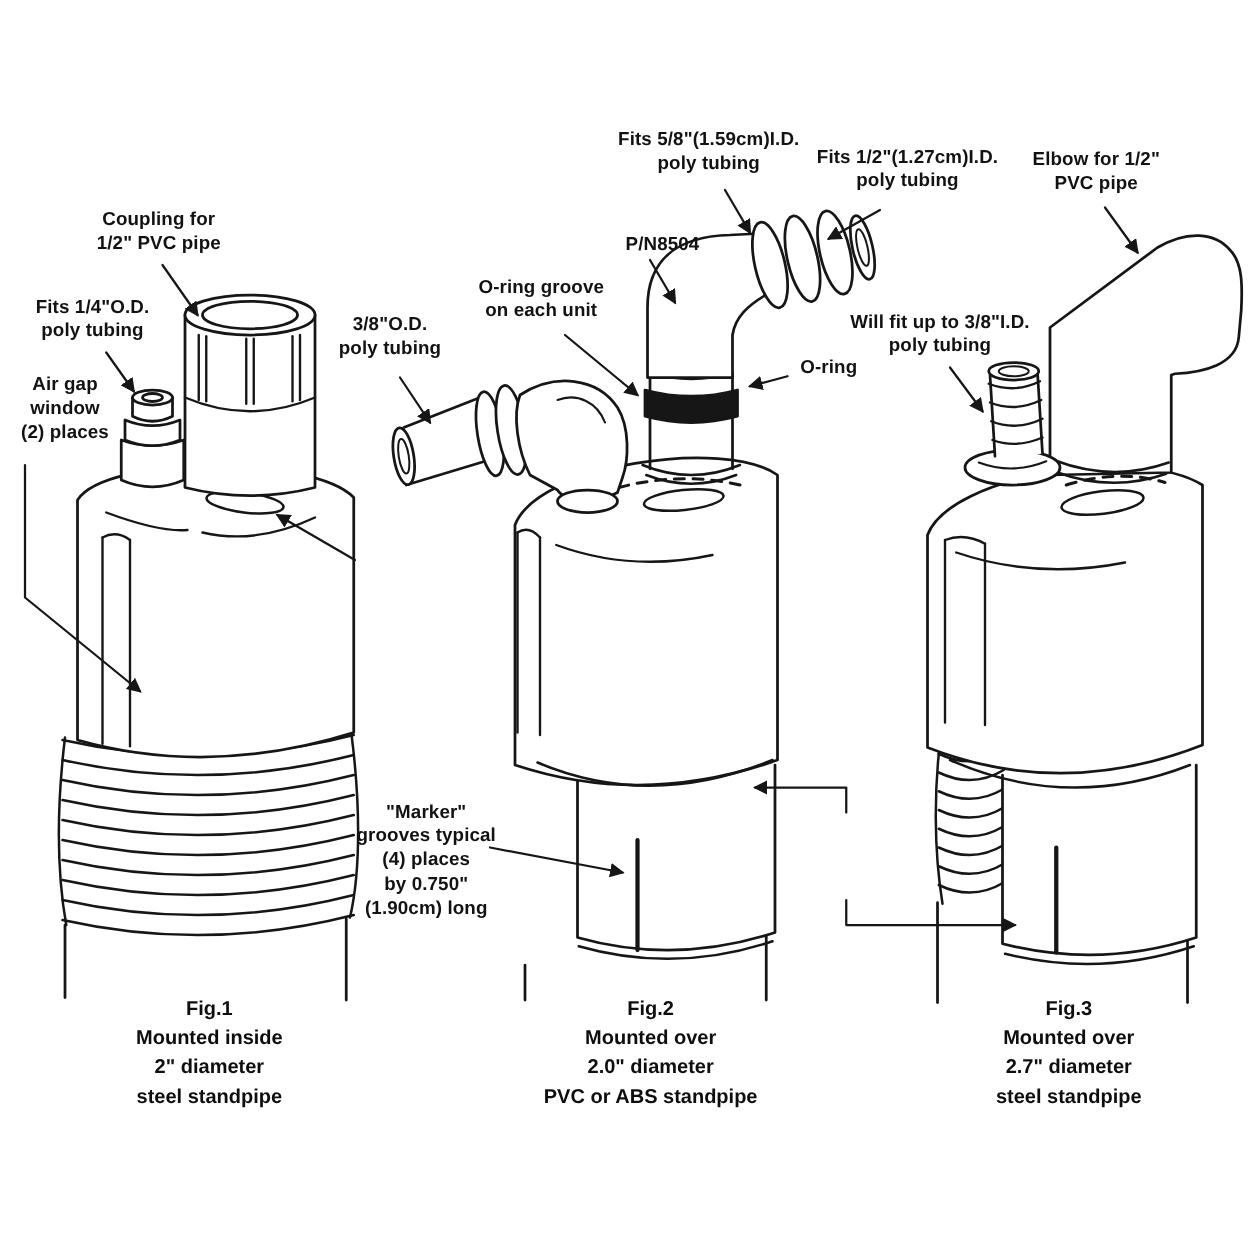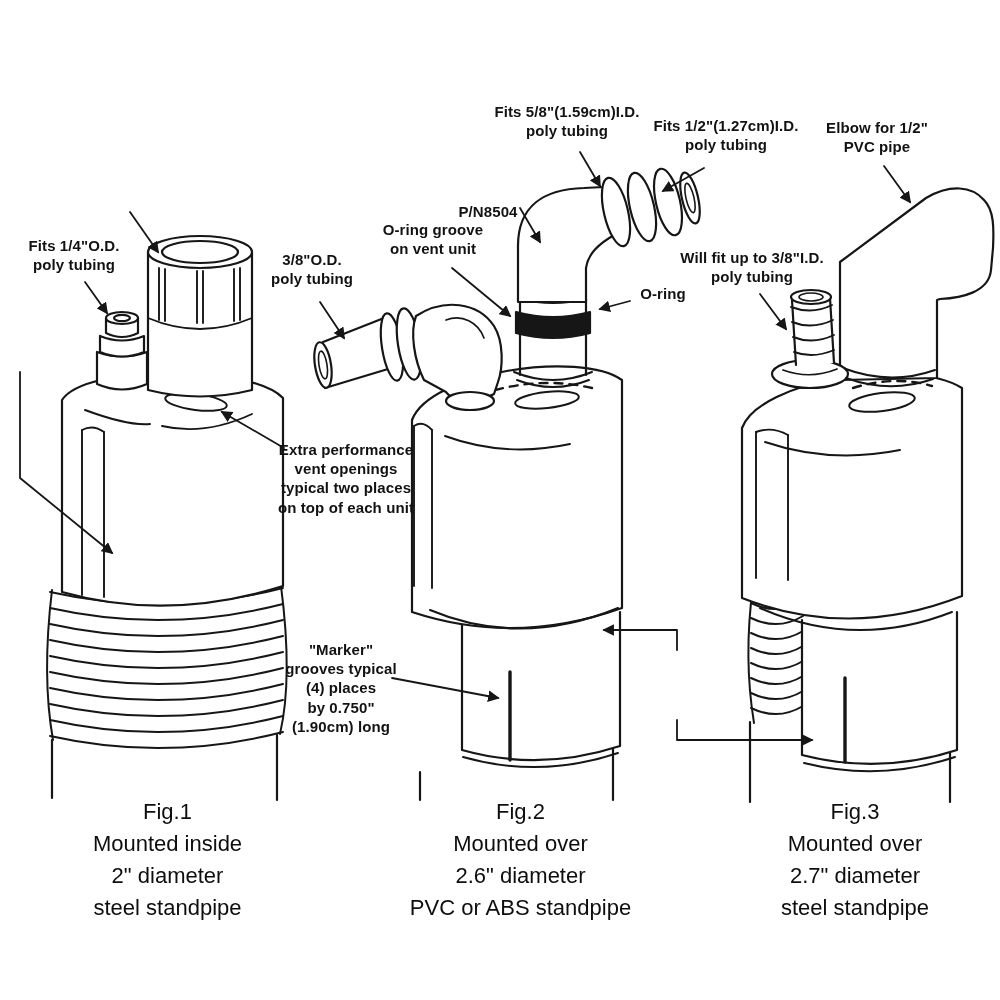--- a/index.html
+++ b/index.html
@@ -8,21 +8,21 @@
     font-family:"Liberation Sans", sans-serif;
   }
   .stage svg{position:absolute;left:0;top:0;}
   .lbl{
     position:absolute;white-space:pre-line;text-align:center;
     font-weight:bold;font-size:15px;line-height:1.28;color:#121212;
     letter-spacing:.1px;
   }
   .cap{
     position:absolute;white-space:pre-line;text-align:center;
-    font-weight:normal;font-size:22px;line-height:1.45;color:#0e0e0e;
+    font-weight:bold;font-size:16px;line-height:1.45;color:#0e0e0e;
   }
 </style>
 </head>
 <body>
 
 <div class="stage">
 
 <svg width="1000" height="1000" viewBox="0 0 1000 1000">
   <defs>
     <marker id="ah" viewBox="0 0 10 10" refX="8.5" refY="5" markerWidth="6.5" markerHeight="6.5" orient="auto-start-reverse">
@@ -198,52 +198,53 @@
       <path d="M630,301 L600,309" marker-end="url(#ah)"></path>
       <path d="M760,294 L786,329" marker-end="url(#ah)"></path>
       <path d="M284,448 L222,412" marker-end="url(#ah)"></path>
       <path d="M392,678 L498,698" marker-end="url(#ah)"></path>
       <path d="M677,650 L677,630 L604,630" marker-end="url(#ah)"></path>
       <path d="M677,720 L677,740 L812,740" marker-end="url(#ah)"></path>
     </g>
   </g>
 </svg>
 
+<div class="lbl" style="left:52px;top:166px;width:150px;">Coupling for
+1/2" PVC pipe</div>
 <div class="lbl" style="left:8px;top:236px;width:132px;">Fits 1/4"O.D.
 poly tubing</div>
+<div class="lbl" style="left:2px;top:298px;width:100px;">Air gap
+window
+(2) places</div>
 <div class="lbl" style="left:252px;top:250px;width:120px;">3/8"O.D.
 poly tubing</div>
 <div class="lbl" style="left:372px;top:220px;width:122px;">O-ring groove
-on vent unit</div>
-<div class="lbl" style="left:446px;top:186px;width:84px;margin-top:16px;">P/N8504</div>
+on each unit</div>
+<div class="lbl" style="left:488px;top:186px;width:84px;">P/N8504</div>
 <div class="lbl" style="left:482px;top:102px;width:170px;">Fits 5/8"(1.59cm)I.D.
 poly tubing</div>
 <div class="lbl" style="left:642px;top:116px;width:168px;">Fits 1/2"(1.27cm)I.D.
 poly tubing</div>
 <div class="lbl" style="left:812px;top:118px;width:130px;">Elbow for 1/2"
 PVC pipe</div>
 <div class="lbl" style="left:632px;top:284px;width:62px;">O-ring</div>
 <div class="lbl" style="left:668px;top:248px;width:168px;">Will fit up to 3/8"I.D.
 poly tubing</div>
-<div class="lbl" style="left:272px;top:440px;width:148px;">Extra performance
-vent openings
-typical two places
-on top of each unit</div>
 <div class="lbl" style="left:276px;top:640px;width:130px;">"Marker"
 grooves typical
 (4) places
 by 0.750"
 (1.90cm) long</div>
 
 <div class="cap" style="left:70px;top:796px;width:195px;">Fig.1
 Mounted inside
 2" diameter
 steel standpipe</div>
 <div class="cap" style="left:408px;top:796px;width:225px;">Fig.2
 Mounted over
-2.6" diameter
+2.0" diameter
 PVC or ABS standpipe</div>
 <div class="cap" style="left:755px;top:796px;width:200px;">Fig.3
 Mounted over
 2.7" diameter
 steel standpipe</div>
 
 </div>
 
 </body></html>

